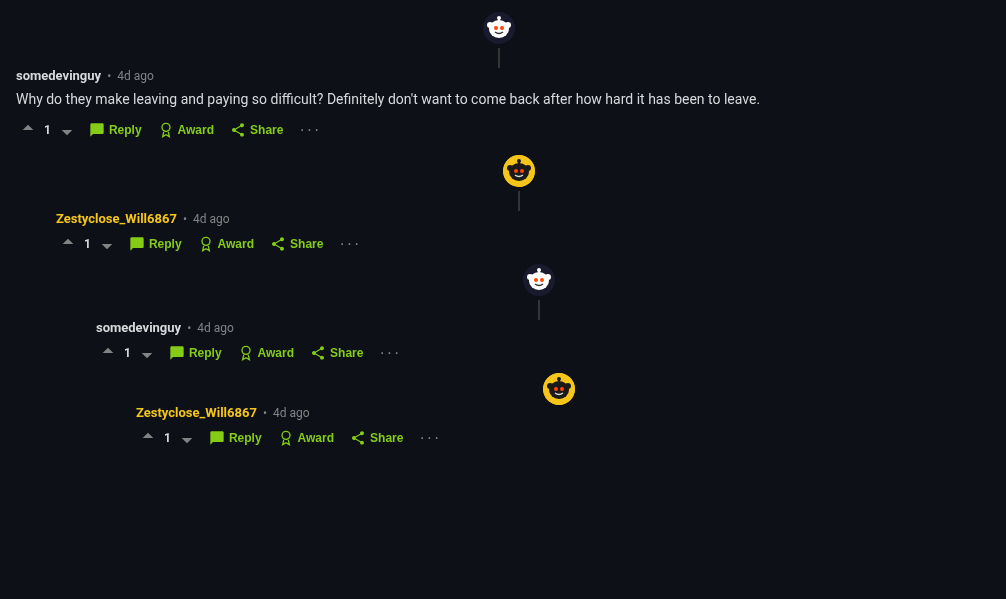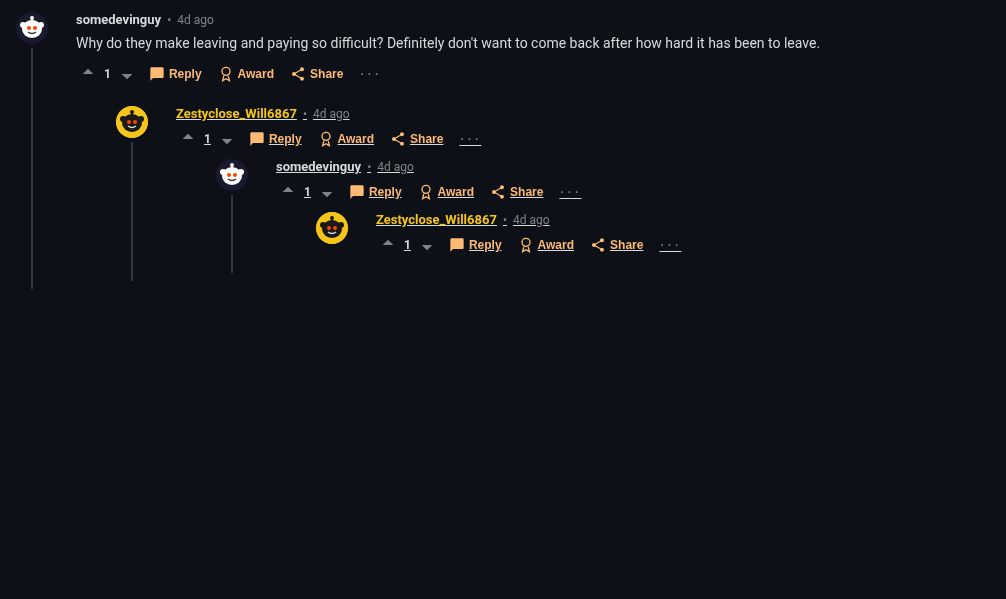--- a/index.html
+++ b/index.html
@@ -12,22 +12,22 @@
       min-height: 599px;
       overflow-x: hidden;
     }
 
     .comment-thread {
       padding: 12px 16px;
     }
 
     .comment {
       display: flex;
+      flex-direction: column;
       position: relative;
-      gap: 20px;
     }
 
     .comment-left {
       display: flex;
       flex-direction: column;
       align-items: center;
       margin-right: 8px;
       min-width: 32px;
     }
 
@@ -93,21 +93,21 @@
       gap: 4px;
       flex-wrap: wrap;
     }
 
     .action-btn {
       display: flex;
       align-items: center;
       gap: 4px;
       background: transparent;
       border: none;
-      color: #fdba74;
+      color: #84cc16;
       font-size: 12px;
       font-weight: 700;
       cursor: pointer;
       padding: 4px 6px;
       border-radius: 2px;
     }
 
     .vote-section {
       display: flex;
       align-items: center;
@@ -245,21 +245,21 @@
         </button>
         <button class="action-btn">
           <svg class="icon-svg" viewBox="0 0 24 24">
               <path d="M18 16.08c-.76 0-1.44.3-1.96.77L8.91 12.7c.05-.23.09-.46.09-.7s-.04-.47-.09-.7l7.05-4.11c.54.5 1.25.81 2.04.81 1.66 0 3-1.34 3-3s-1.34-3-3-3-3 1.34-3 3c0 .24.04.47.09.7L8.04 9.81C7.5 9.31 6.79 9 6 9c-1.66 0-3 1.34-3 3s1.34 3 3 3c.79 0 1.5-.31 2.04-.81l7.12 4.16c-.05.21-.08.43-.08.65 0 1.61 1.31 2.92 2.92 2.92 1.61 0 2.92-1.31 2.92-2.92s-1.31-2.92-2.92-2.92z"></path>
             </svg>
           <span>Share</span>
         </button>
         <button class="dots-btn">···</button>
       </div>
 
-      <div class="nested-1" style="margin-top:20px;text-decoration:underline;">
+      <div class="nested-1" style="margin-top:13px;">
         <div class="comment">
           <div class="comment-left">
             <div class="avatar avatar-zesty" style="width:32px;height:32px;">
               <svg width="32" height="32" viewBox="0 0 32 32">
                 <circle cx="16" cy="16" r="16" fill="#f5c519"></circle>
                 <ellipse cx="16" cy="17" rx="10" ry="9" fill="#1a1a1a"></ellipse>
                 <ellipse cx="7" cy="13" rx="3" ry="3" fill="#1a1a1a"></ellipse>
                 <ellipse cx="25" cy="13" rx="3" ry="3" fill="#1a1a1a"></ellipse>
                 <circle cx="13" cy="16" r="2" fill="#ff4500"></circle>
                 <circle cx="19" cy="16" r="2" fill="#ff4500"></circle>

